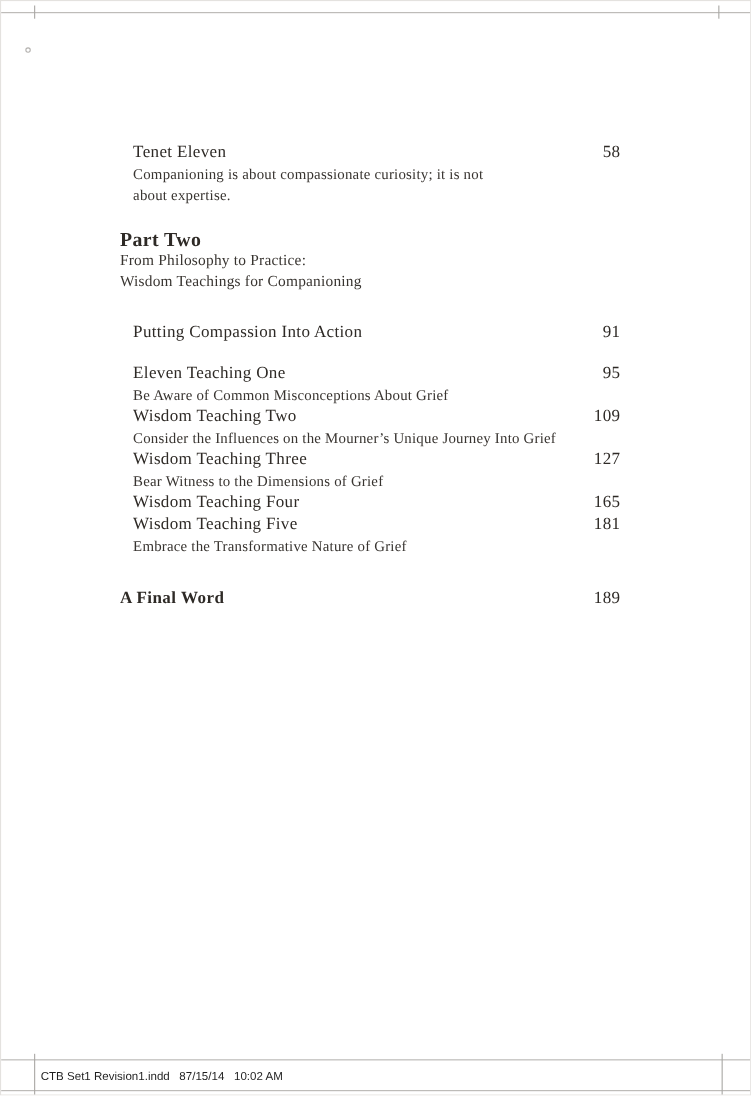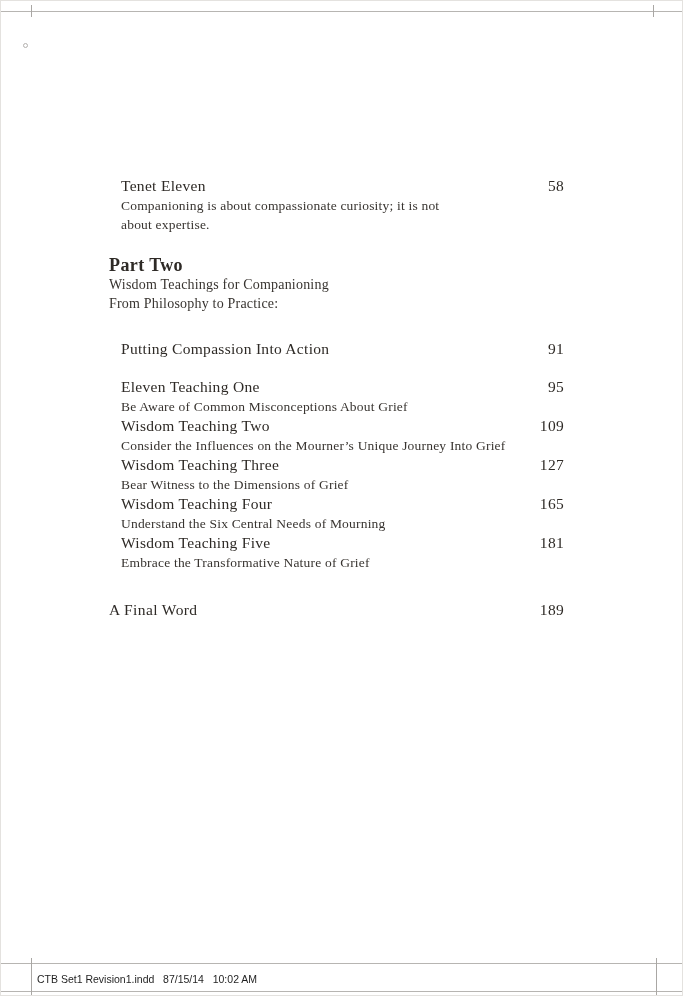--- a/index.html
+++ b/index.html
@@ -44,34 +44,33 @@
     border: 1px solid #b3b1ae;
     border-radius: 50%;
   }
 
   
   .content {
     position: absolute;
     left: 108px;
     top: 128px;
     width: 455px;
-    margin-top: 47px;
   }
   .row {
     display: flex;
     justify-content: space-between;
     align-items: baseline;
     line-height: 20px;
   }
   .title {
     font-size: 15.5px;
     letter-spacing: 0.3px;
     padding-left: 12px;
   }
-  .title.bold { font-weight: normal; padding-left: 0; letter-spacing: 0.4px; }
+  .title.bold { font-weight: bold; padding-left: 0; letter-spacing: 0.4px; }
   .page-num {
     font-size: 15.5px;
     letter-spacing: 0.3px;
   }
   .sub {
     font-size: 13.5px;
     letter-spacing: 0.2px;
     line-height: 19px;
     padding-left: 12px;
     color: #383430;
@@ -124,22 +123,22 @@
       <div class="row">
         <span class="title">Tenet Eleven</span>
         <span class="page-num">58</span>
       </div>
       <div class="sub">Companioning is about compassionate curiosity; it is not</div>
       <div class="sub">about expertise.</div>
     </section>
 
     <section class="block-part">
       <div class="part-heading">Part Two</div>
+      <div class="part-line">From Philosophy to Practice:</div>
       <div class="part-line">Wisdom Teachings for Companioning</div>
-      <div class="part-line">From Philosophy to Practice:</div>
     </section>
 
     <section class="block-single">
       <div class="row">
         <span class="title">Putting Compassion Into Action</span>
         <span class="page-num">91</span>
       </div>
     </section>
 
     <section class="block-teachings">
@@ -159,21 +158,20 @@
       <div class="row">
         <span class="title">Wisdom Teaching Three</span>
         <span class="page-num">127</span>
       </div>
       <div class="sub">Bear Witness to the Dimensions of Grief</div>
 
       <div class="row">
         <span class="title">Wisdom Teaching Four</span>
         <span class="page-num">165</span>
       </div>
-      <div class="sub">Understand the Six Central Needs of Mourning</div>
 
       <div class="row">
         <span class="title">Wisdom Teaching Five</span>
         <span class="page-num">181</span>
       </div>
       <div class="sub">Embrace the Transformative Nature of Grief</div>
 
     </section>
 
     <section>

